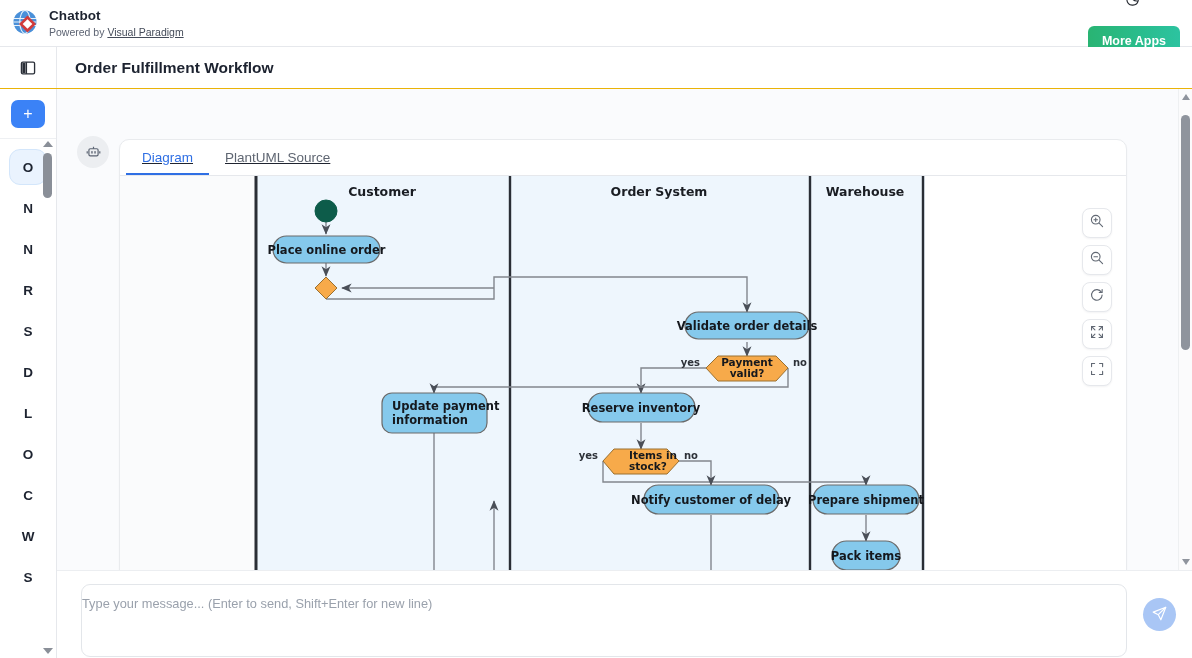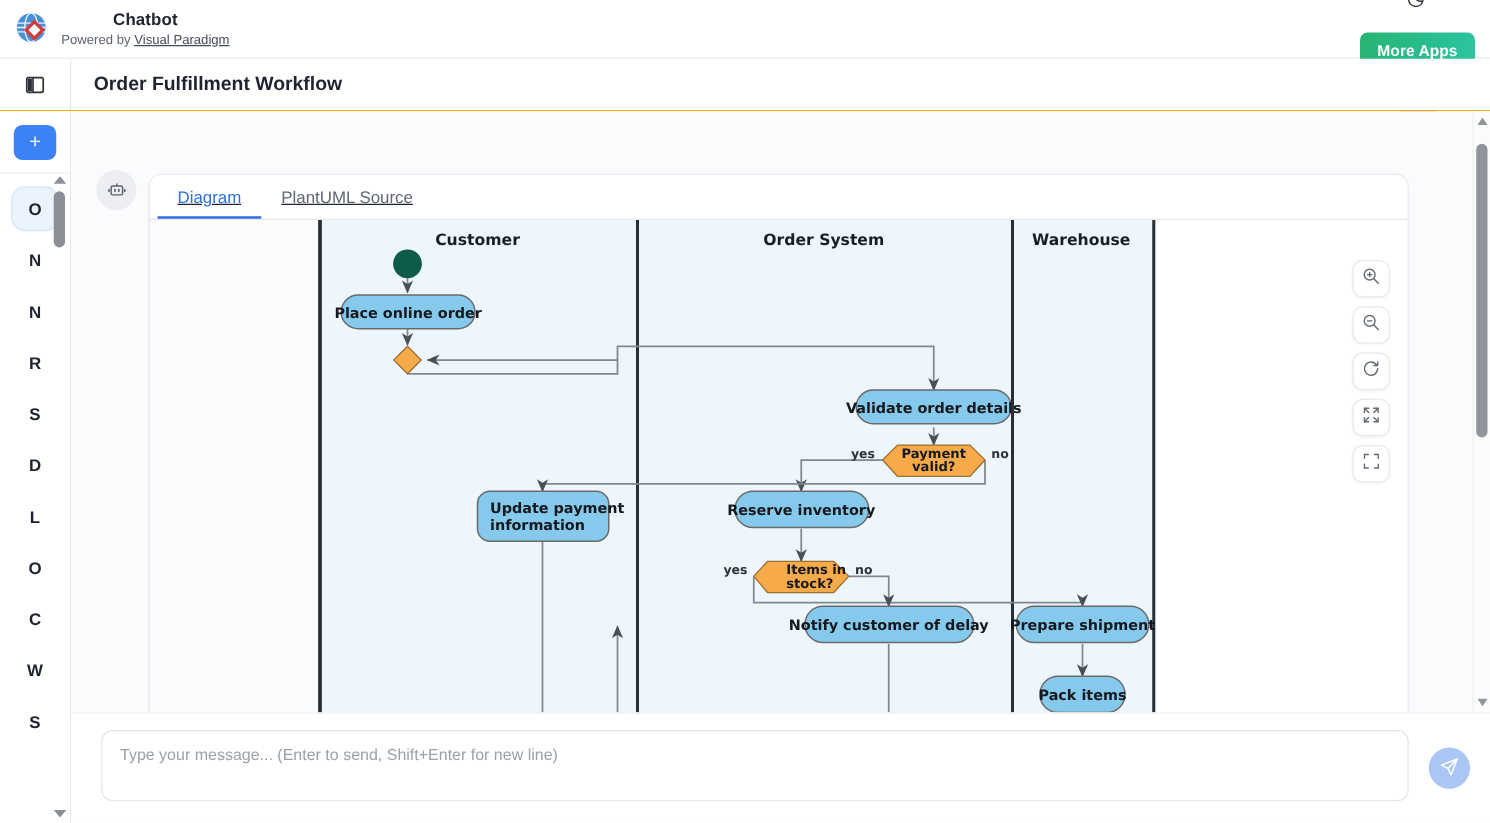--- a/index.html
+++ b/index.html
@@ -11,21 +11,21 @@
     background: #ffffff;
     color: #1f2430;
   }
 
   
   .topbar {
     position: absolute; left: 0; top: 0; width: 1192px; height: 47px;
     background: #ffffff; border-bottom: 1px solid #e6e8ec;
     display: flex; align-items: center;
   }
-  .brand { display: flex; align-items: center; gap: 9px; padding-left: 12px; text-align: center; }
+  .brand { display: flex; align-items: center; gap: 9px; padding-left: 12px; }
   .brand-logo { width: 28px; height: 28px; position: relative; flex: 0 0 auto; }
   .brand-text { line-height: 1.15; }
   .brand-title { font-size: 13.5px; font-weight: bold; color: #1d2330; letter-spacing: .1px; }
   .brand-sub { font-size: 10.5px; color: #5d6473; margin-top: 2px; }
   .brand-sub a { color: #3c4char; }
   .brand-link { color: #444b59; text-decoration: underline; }
 
   .top-right {
     margin-left: auto; display: flex; align-items: center; gap: 13px; padding-right: 12px; flex-direction: column;
   }
@@ -121,24 +121,24 @@
     border: 1px solid #e6e8ec; box-shadow: 0 1px 2px rgba(16,24,40,.05);
     display: flex; align-items: center; justify-content: center; cursor: pointer; color: #626974;
   }
 
   
   .composer {
     position: absolute; left: 57px; top: 570px; width: 1135px; height: 88px;
     background: #fff; border-top: 1px solid #eceef1;
   }
   .composer-input {
-    position: absolute; left: 24px; top: 13px; width: 1046px; height: 57px;
+    position: absolute; left: 24px; top: 13px; width: 1046px; height: 73px;
     border: 1px solid #e3e6ea; border-radius: 9px; background: #fff;
     font-family: "Liberation Sans", sans-serif; font-size: 12.8px; color: #1f2430;
-    padding: 11px 14px; resize: none; outline: none;
+    padding: 11px 0; resize: none; outline: none;
   }
   .composer-input::placeholder { color: #9aa1ac; }
   .send-btn {
     position: absolute; right: 16px; top: 27px; width: 33px; height: 33px; border-radius: 50%;
     background: #a9c6f5; border: none; cursor: pointer;
     display: flex; align-items: center; justify-content: center;
   }
 
   
   .page-scroll { position: absolute; right: 0; top: 89px; width: 14px; height: 481px; background: #fbfbfc; border-left: 1px solid #eef0f2;}

